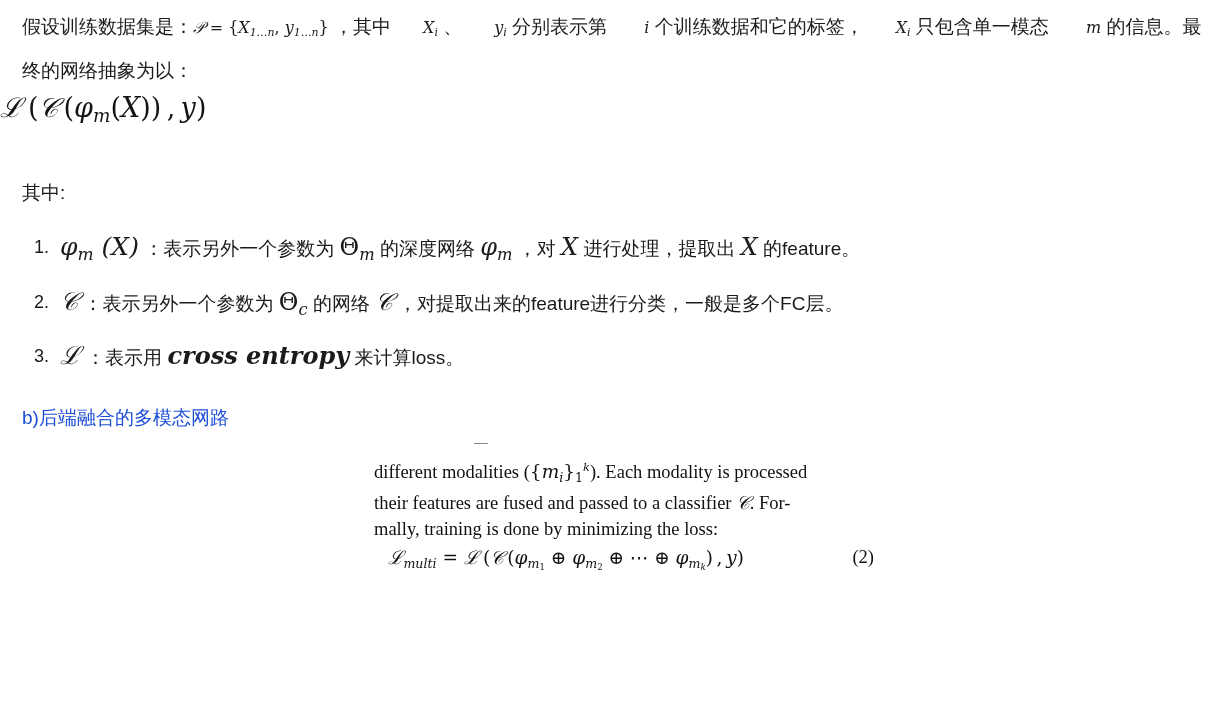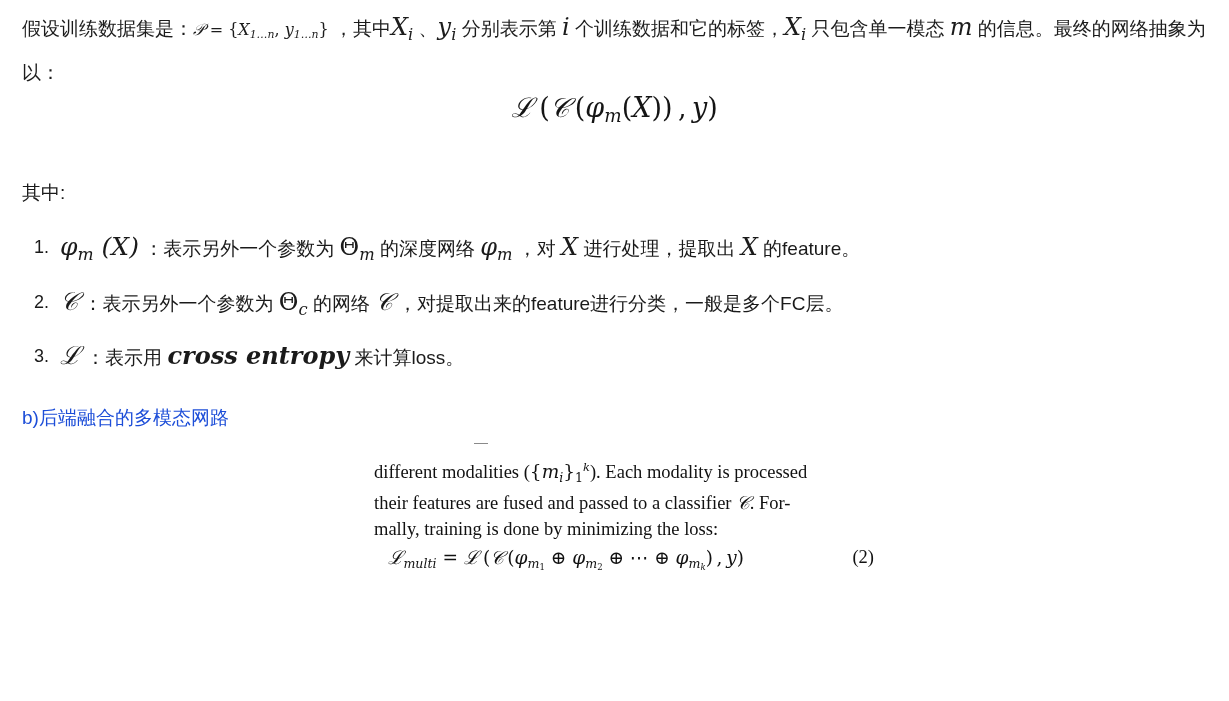--- a/index.html
+++ b/index.html
@@ -51,33 +51,33 @@
   .intro {
     position: absolute;
     left: 22px;
     top: 8px;
     width: 1195px;
     font-size: 19px;
     line-height: 38px;
     color: #1c1c1c;
   }
   .intro .big {
-    font-size: 24px;
+    font-size: 16px;
+    margin-left: 32px;
   }
   .intro .bigger {
     font-size: 16px;
   }
 
   
   .eq1 {
     position: absolute;
     left: 0;
     top: 88px;
     width: 1229px;
-    text-align: center;
     font-size: 27px;
     font-family: "DejaVu Serif", serif;
     color: #141414;
   }
 
   
   .qizhong {
     position: absolute;
     left: 22px;
     top: 180px;

